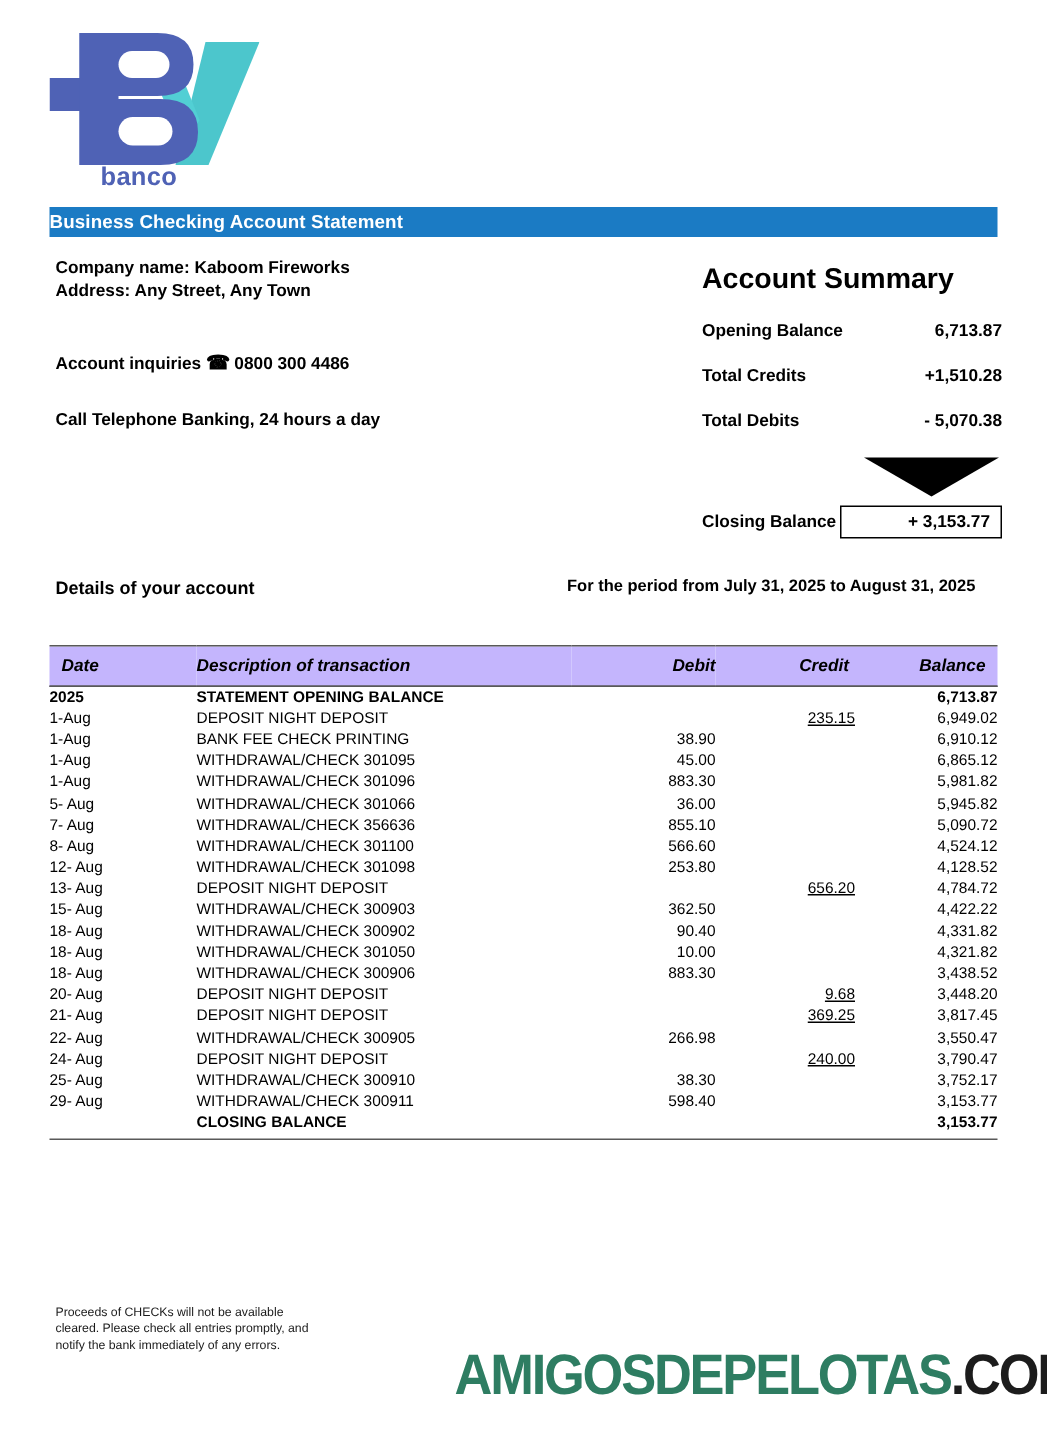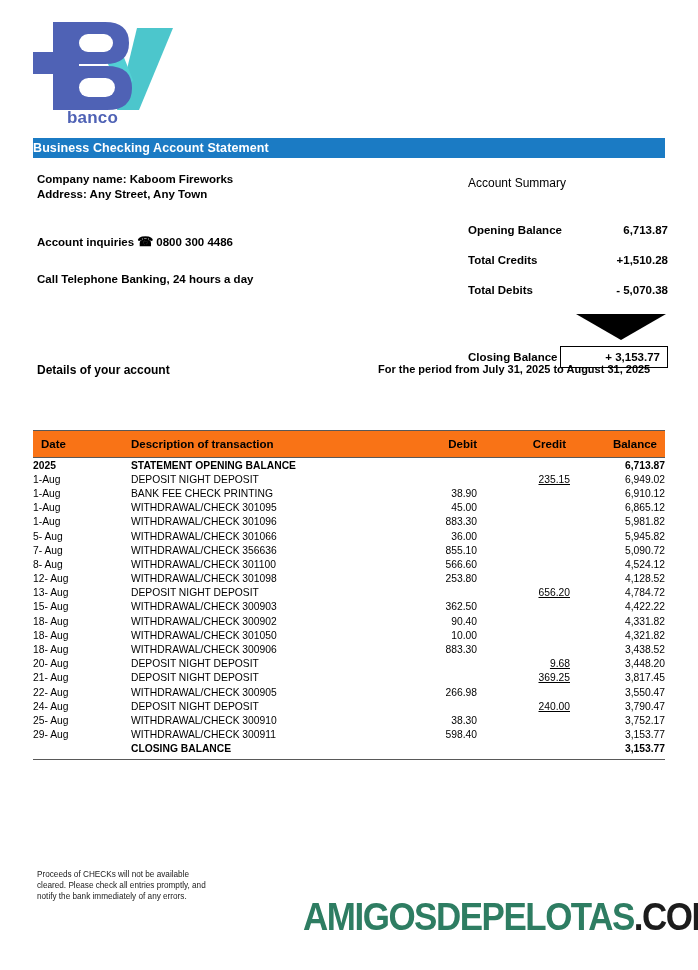--- a/index.html
+++ b/index.html
@@ -67,21 +67,21 @@
     line-height: 15px;
     white-space: nowrap;
   }
   .info-gap-1 { height: 32px; }
   .info-gap-2 { height: 22px; }
   .phone-glyph { font-size: 13px; font-weight: bold; letter-spacing: -.5px; }
 
   
   .summary { position: absolute; left: 468px; top: 176px; width: 200px; }
   .summary-title {
-    font-size: 12px; font-weight: normal; margin-bottom: 34px;
+    font-size: 19px; font-weight: bold; margin-bottom: 17px;
   }
   .summary-row {
     display: flex; justify-content: space-between; align-items: baseline;
     font-size: 11.5px; font-weight: bold; margin-bottom: 18px;
     white-space: nowrap;
   }
   .summary-row .label { }
   .summary-row .value { }
 
   .arrow-wrap { height: 26px; position: relative; }
@@ -102,40 +102,41 @@
     border: 1.5px solid #000;
     min-width: 108px;
     padding: 4px 7px 4px 4px;
     text-align: right;
     font-size: 11.5px;
     font-weight: bold;
   }
 
   
   .details-row {
-    position: absolute; left: 37px; top: 363px; width: 632px;
+    position: absolute; left: 37px; top: 385px; width: 632px;
     display: flex; align-items: baseline;
   }
   .details-title { font-size: 12px; font-weight: bold; }
   .details-period {
     position: absolute; left: 341px; top: 0;
     font-size: 11px; font-weight: bold; white-space: nowrap;
   }
 
   
   .table-wrap { position: absolute; left: 33px; top: 430px; width: 632px; }
   table.tx { border-collapse: collapse; width: 632px; table-layout: fixed; }
   table.tx thead th {
-    background: #f97316;
+    background: #c4b5fd;
     font-size: 11.5px;
     font-weight: bold;
     text-align: left;
     padding: 7px 0 7px 0;
     border-top: 1.6px solid #595959;
     border-bottom: 1.6px solid #595959;
+    font-style: italic;
   }
   th.c-date   { width: 98px;  padding-left: 8px !important; }
   th.c-desc   { width: 250px; }
   th.c-debit  { width: 96px;  text-align: right !important; }
   th.c-credit { width: 93px;  text-align: right !important; padding-right: 4px !important; }
   th.c-bal    { width: 95px;  text-align: right !important; padding-right: 8px !important; }
 
   table.tx tbody td {
     font-size: 10.3px;
     padding: 1.6px 0;

